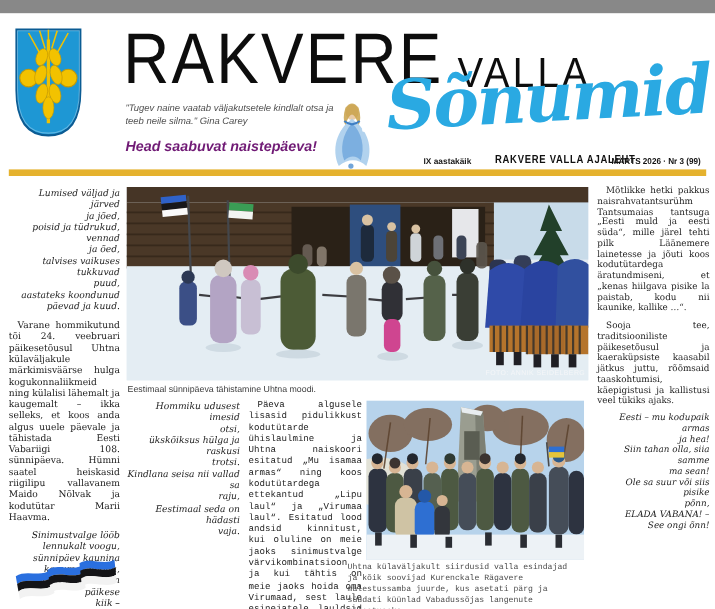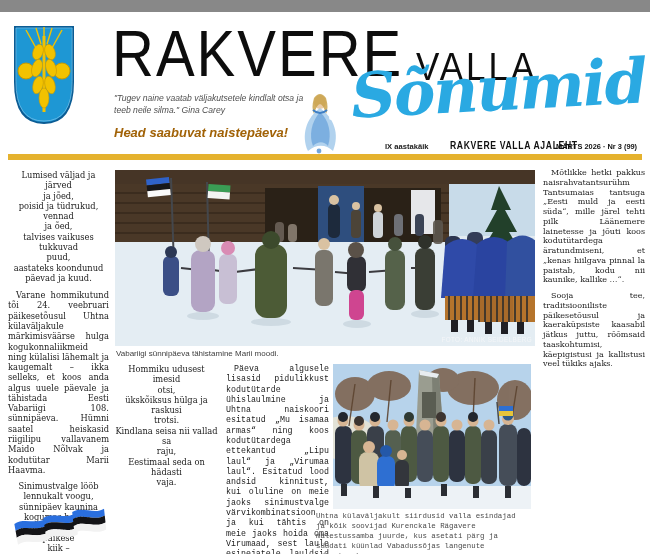--- a/index.html
+++ b/index.html
@@ -27,42 +27,42 @@
     transform:rotate(-3deg); letter-spacing:-2px; line-height:1;
   }
   .quote {
     position:absolute; left:114px; top:80px; width:205px;
     font-style:italic; font-size:8.6px; line-height:1.4; color:#4f4f4f;
     font-family:"Liberation Sans",sans-serif;
   }
   .greeting {
     position:absolute; left:114px; top:113px;
     font-family:"Liberation Sans",sans-serif; font-style:italic; font-weight:bold;
-    font-size:13px; color:#a16207;
+    font-size:13px; color:#701a75;
   }
   .angel { position:absolute; left:293px; top:80px; }
   .info-volume {
     position:absolute; left:385px; top:130px; font-family:"Liberation Sans",sans-serif;
     font-size:7.6px; font-weight:bold; color:#1a1a1a;
   }
   .info-name {
     position:absolute; left:450px; top:127px; font-family:"Liberation Sans",sans-serif;
     font-size:10.5px; font-weight:bold; letter-spacing:.8px; color:#111;
     transform:scaleX(.82); transform-origin:left top; white-space:nowrap;
   }
   .info-issue {
     position:absolute; left:556px; top:130px; font-family:"Liberation Sans",sans-serif;
     font-size:7.8px; font-weight:bold; color:#111; white-space:nowrap;
     transform:scaleX(.95); transform-origin:left top;
   }
   .gold-bar { position:absolute; left:8px; right:8px; top:142px; height:6px; background:#e5b22e; }
   
   .col { position:absolute; font-size:8.3px; line-height:1.24; text-align:justify; }
   .col p { text-indent:8px; margin-bottom:6px; }
-  .poem { white-space:pre-line; text-align:center; text-indent:0; margin-bottom:7px; }
+  .poem { font-style:italic; white-space:pre-line; text-align:right; text-indent:0; margin-bottom:7px; }
   .col-left  { left:8px;   top:158px; width:101px; }
   .col-2     { left:115px; top:352px; width:103px; }
   .col-3     { left:226px; top:352px; width:103px;font-family:Liberation Mono, monospace; }
   .col-right { left:543px; top:156px; width:102px; font-size:8px; line-height:1.22; }
   
   .photo1 { position:absolute; left:115px; top:158px; width:420px; height:176px; }
   .credit {
     position:absolute; right:118px; top:324px; color:#f4f6f8;
     font-family:"Liberation Sans",sans-serif; font-size:6.3px; letter-spacing:.4px;
   }
@@ -261,21 +261,21 @@
       </g>
     </g>
     <g fill="#c9d6df" opacity=".8">
       <ellipse cx="88" cy="146" rx="16" ry="4"></ellipse>
         <ellipse cx="156" cy="152" rx="20" ry="4"></ellipse>
       <ellipse cx="242" cy="154" rx="14" ry="4"></ellipse>
         <ellipse cx="310" cy="144" rx="14" ry="4"></ellipse>
     </g>
   </svg>
   <div class="credit">FOTO: ANNIK SEIDELBERG</div>
-  <div class="caption1">Vabariigi sünnipäeva tähistamine Marii moodi.</div>
+  <div class="caption1">Eestimaal sünnipäeva tähistamine Uhtna moodi.</div>
 
   <div class="col col-2">
     <div class="poem">Hommiku udusest imesid
 otsi,
 ükskõiksus hülga ja raskusi
 trotsi.
 Kindlana seisa nii vallad sa
 raju,
 Eestimaal seda on hädasti
 vaja.</div>
@@ -354,22 +354,30 @@
         <rect x="40" y="122" width="6" height="12"></rect>
       <rect x="72" y="124" width="6" height="10"></rect>
         <rect x="108" y="120" width="6" height="12"></rect>
       <rect x="140" y="122" width="6" height="12"></rect>
         <rect x="172" y="122" width="6" height="12"></rect>
     </g>
   </svg>
   <div class="caption2">Uhtna külaväljakult siirdusid valla esindajad ja kõik soovijad Kurenckale Rägavere mälestussamba juurde, kus asetati pärg ja süüdati küünlad Vabadussõjas langenute mälestuseks.</div>
 
   <div class="col col-right">
-    <p>Mõtlikke hetki pakkus naisrahvatantsurühm Tantsumaias tantsuga „Eesti muld ja eesti süda“, mille järel tehti pilk Läänemere lainetesse ja jõuti koos kodutütardega äratundmiseni, et „kenas hiilgava pinnal la paistab, kodu nii kaunike, kallike …“.</p>
+    <p>Mõtlikke hetki pakkus naisrahvatantsurühm Tantsumaias tantsuga „Eesti muld ja eesti süda“, mille järel tehti pilk Läänemere lainetesse ja jõuti koos kodutütardega äratundmiseni, et „kenas hiilgava pisike la paistab, kodu nii kaunike, kallike …“.</p>
     <p>Sooja tee, traditsiooniliste päikesetõusul ja kaeraküpsiste kaasabil jätkus juttu, rõõmsaid taaskohtumisi, käepigistusi ja kallistusi veel tükiks ajaks.</p>
+    <div class="poem">Eesti – mu kodupaik armas
+ja hea!
+Siin tahan olla, siia samme
+ma sean!
+Ole sa suur või siis pisike
+põnn,
+ELADA VABANA! –
+See ongi õnn!</div>
 
   </div>
 
   <svg class="flags" width="96" height="48" viewBox="0 0 96 48">
     <g transform="translate(2,16) rotate(-10)">
       <path d="M0,2 C10,-3 22,7 32,2 L32,9 C22,14 10,4 0,9 Z" fill="#2a6fdf"></path>
       <path d="M0,9 C10,4 22,14 32,9 L32,16 C22,21 10,11 0,16 Z" fill="#141417"></path>
       <path d="M0,16 C10,11 22,21 32,16 L32,23 C22,28 10,18 0,23 Z" fill="#f2f2f2"></path>
     </g>
     <g transform="translate(31,10) rotate(-8)">

